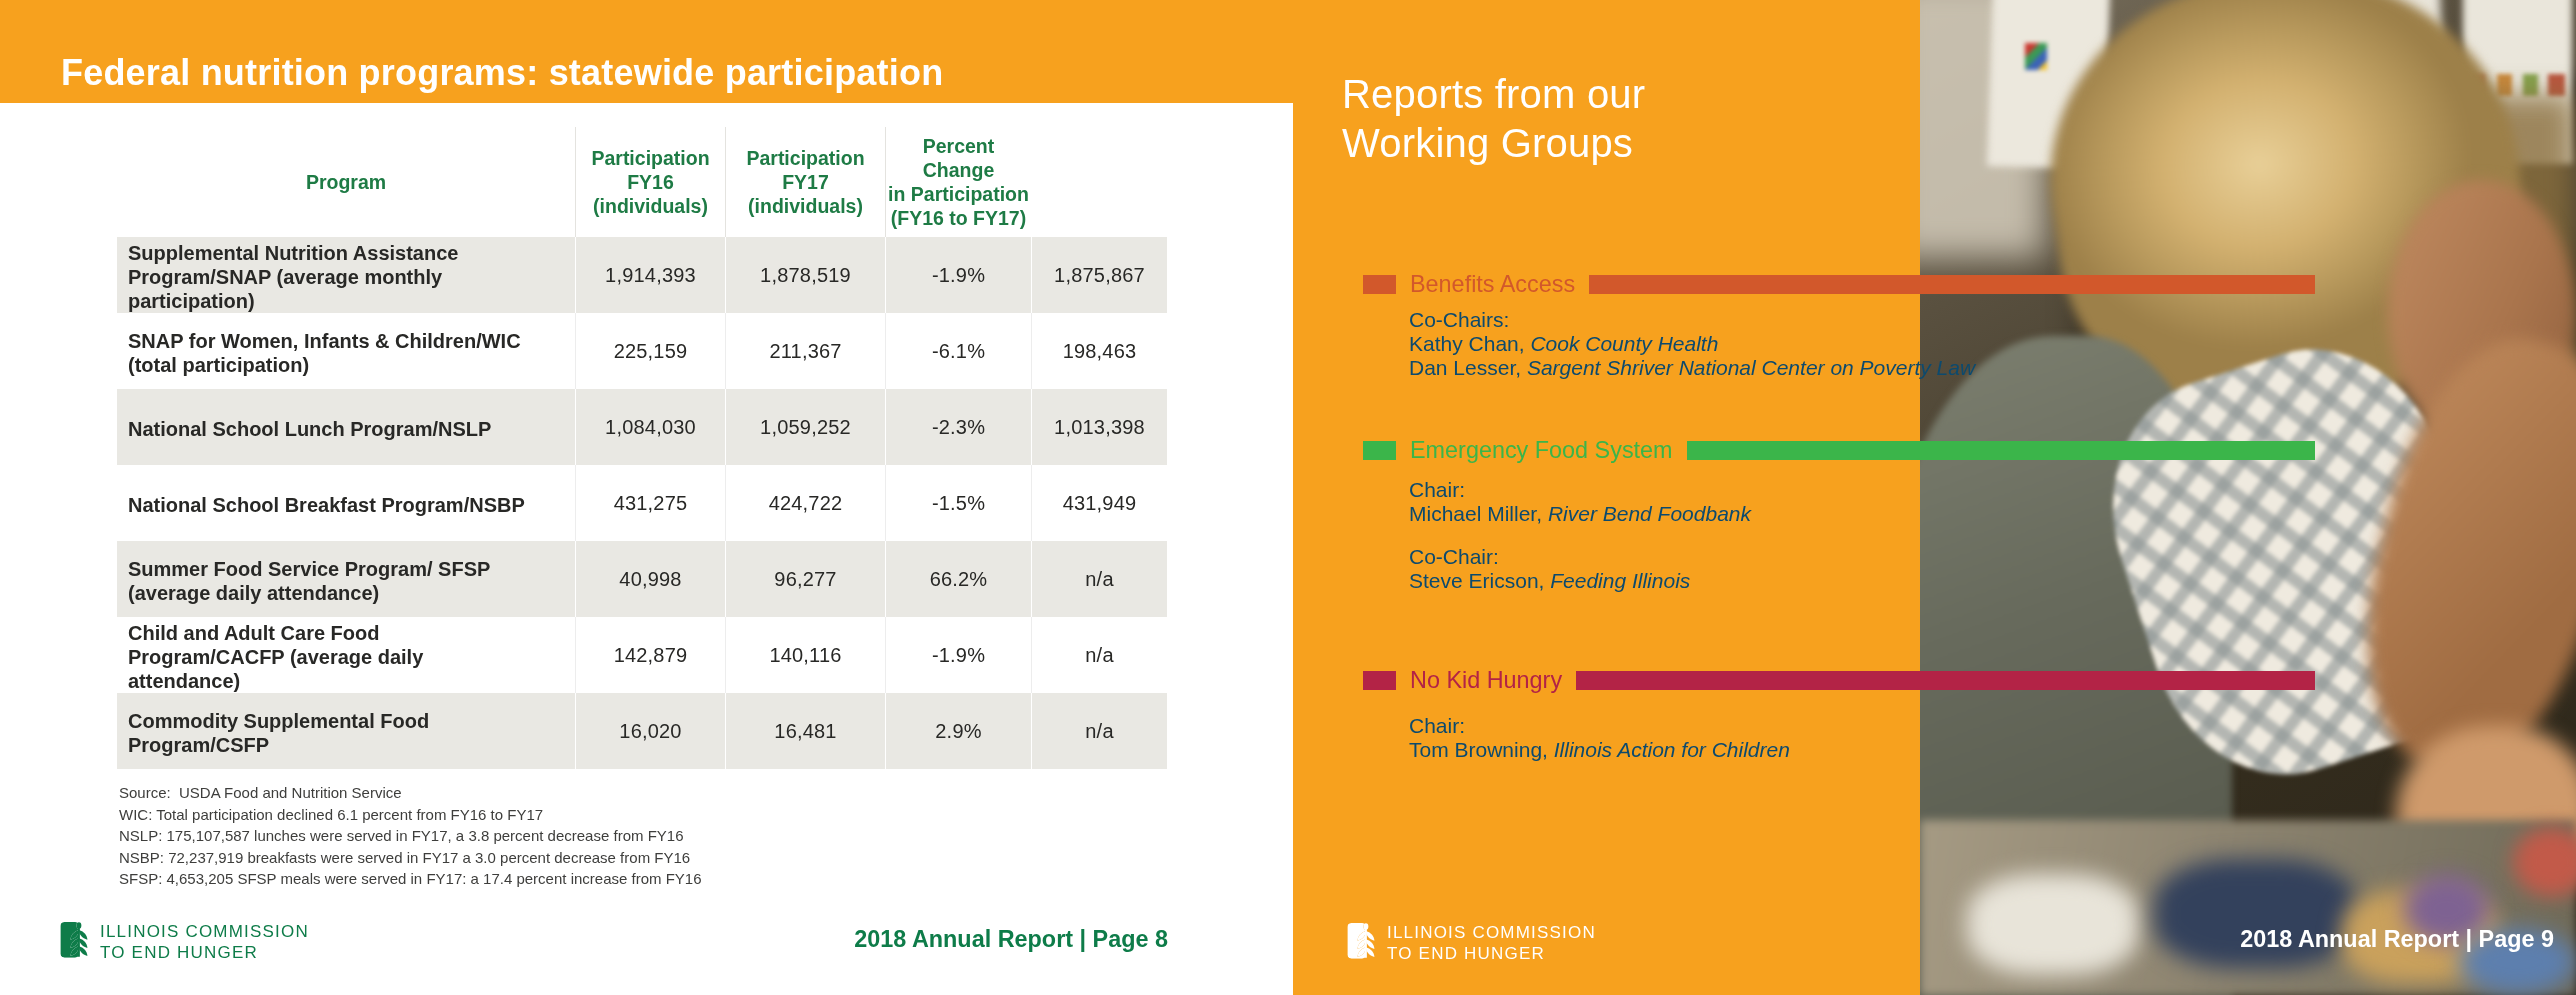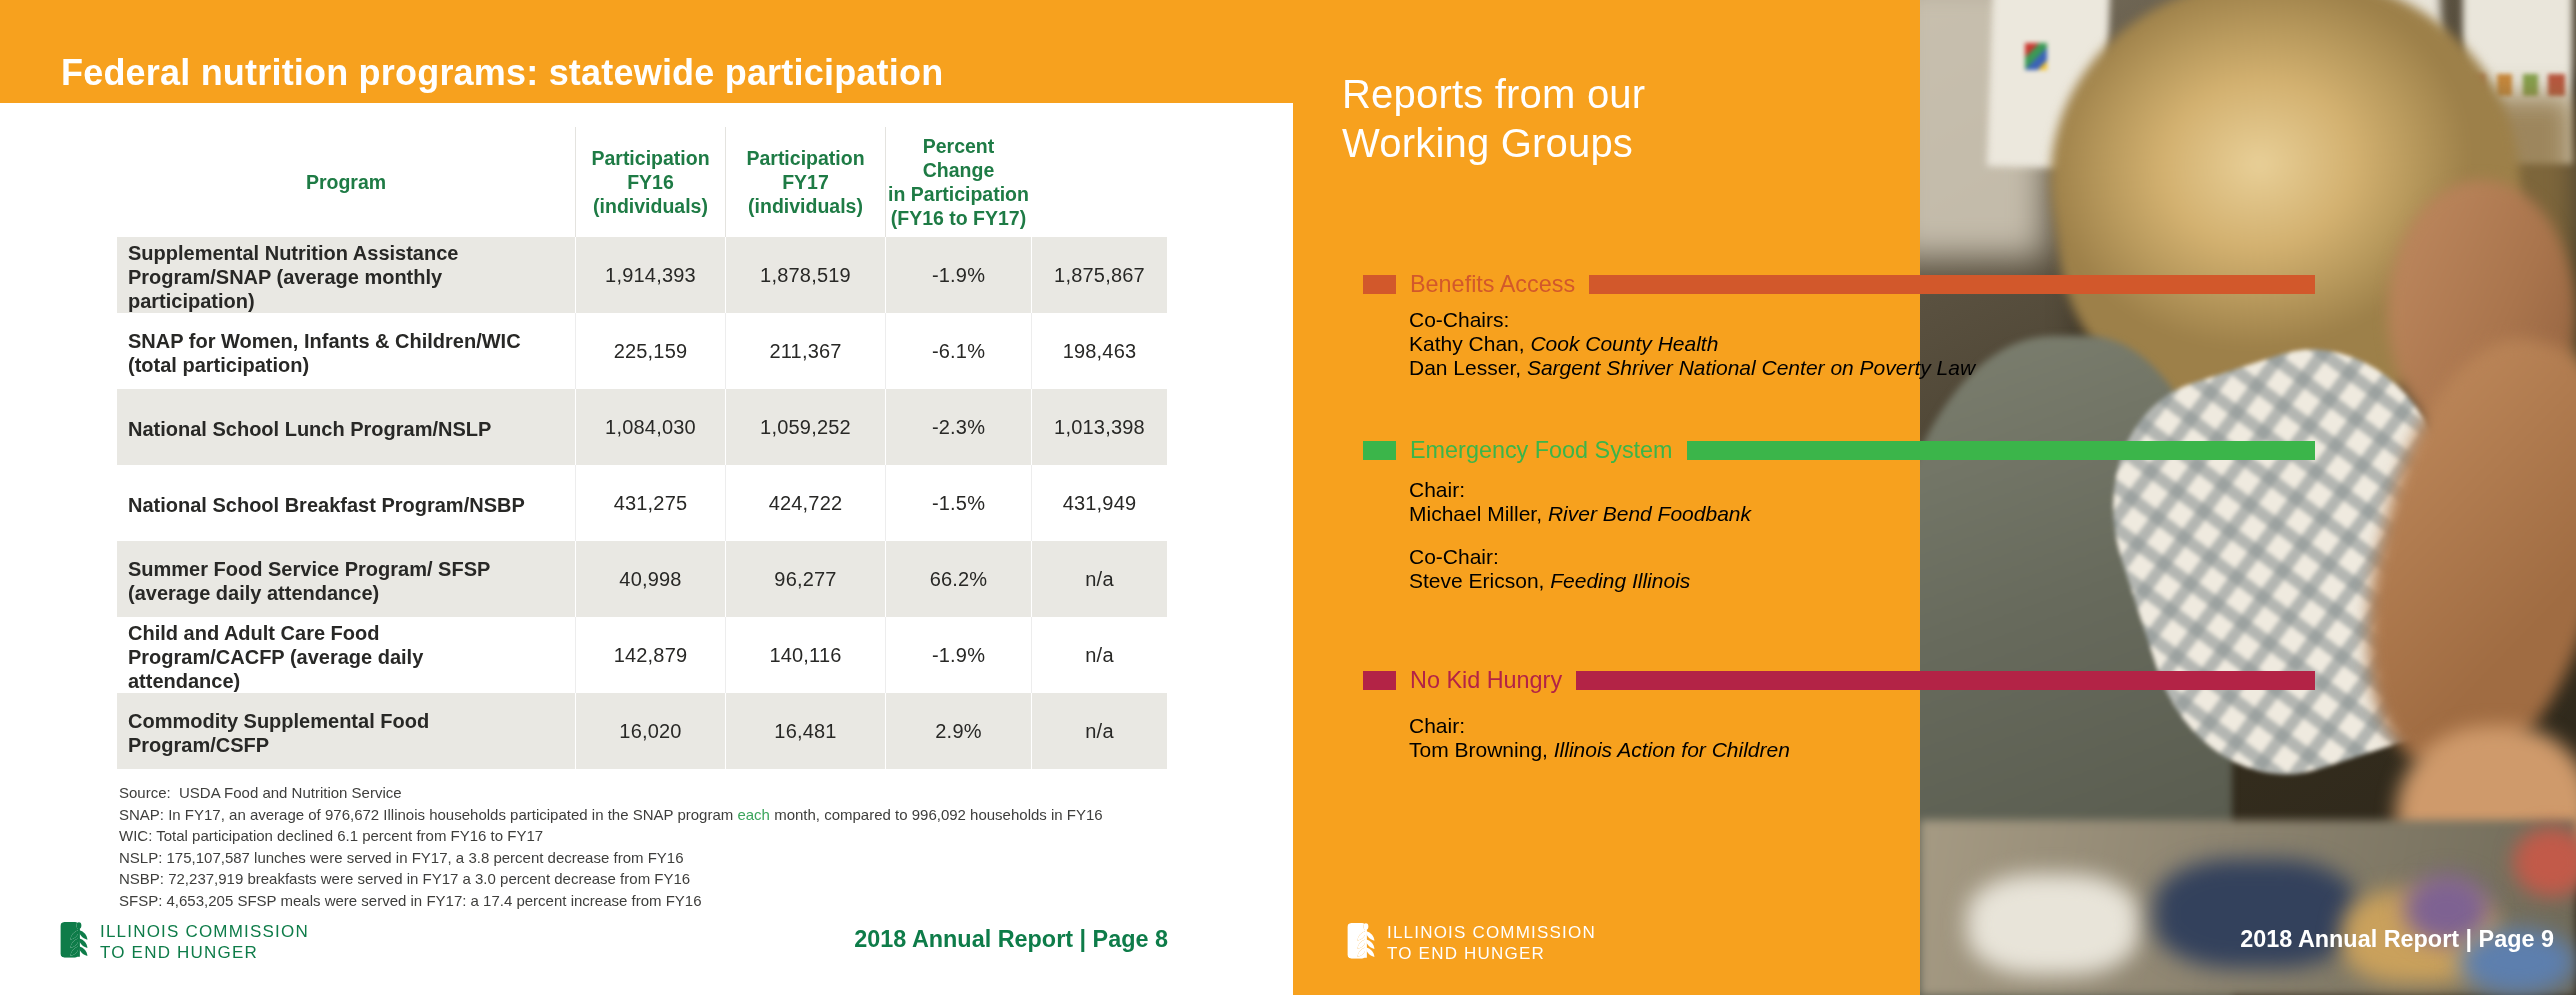--- a/index.html
+++ b/index.html
@@ -40,21 +40,21 @@
 
   
   .right-page{position:absolute;left:1293px;top:0;width:1283px;height:995px;background:var(--c-orange,#F7A11E);}
   .rp-title{position:absolute;left:49px;top:70px;margin:0;color:#fff;font-size:40px;line-height:49px;
             font-weight:400;white-space:pre-line;letter-spacing:0.2px;z-index:3;}
 
   .group-head{position:absolute;left:70px;width:952px;height:26.5px;display:flex;align-items:center;gap:14px;z-index:3;}
   .group-sq{width:33px;height:19.5px;background:var(--gc);flex:0 0 auto;}
   .group-label{font-size:23.4px;color:var(--gc);white-space:nowrap;}
   .group-bar{flex:1;height:19.5px;background:var(--gc);}
-  .members{position:absolute;left:116px;color:#000000;font-size:21px;line-height:24px;z-index:3;}
+  .members{position:absolute;left:116px;color:#0c4a6e;font-size:21px;line-height:24px;z-index:3;}
   .role-block + .role-block{margin-top:19px;}
   .members i{font-style:italic;}
 
   
   .photo{position:absolute;left:627px;top:0;width:656px;height:995px;overflow:hidden;z-index:1;
          background:linear-gradient(150deg,#7b7260 0%,#5a5140 22%,#453d2c 45%,#332c1d 70%,#2a241a 100%);}
   .photo div{position:absolute;}
   .ph-light-left{left:-31px;top:-23.4px;width:156px;height:281px;background:#d5cdbc;filter:blur(17px);opacity:.85;}
   .ph-shelf-dark{left:109px;top:78px;width:562px;height:70px;background:#1f1a12;filter:blur(11px);opacity:.7;}
   .ph-shelf-dark2{left:156px;top:258px;width:531px;height:94px;background:#241e14;filter:blur(14px);opacity:.55;}
@@ -158,21 +158,20 @@
       <div class="cell program">Commodity Supplemental Food Program/CSFP</div>
       <div class="cell num">16,020</div>
       <div class="cell num">16,481</div>
       <div class="cell num">2.9%</div>
       <div class="cell num">n/a</div>
     </div>
   </div>
 
   <div class="footnotes">
     <div>Source: &nbsp;USDA Food and Nutrition Service</div>
-    <div><span>SNAP: In FY17, an average of 976,672 Illinois households participated in the SNAP program </span><span class="green-word">each</span><span> month, compared to 996,092 households in FY16</span></div>
     <div>WIC: Total participation declined 6.1 percent from FY16 to FY17</div>
     <div>NSLP: 175,107,587 lunches were served in FY17, a 3.8 percent decrease from FY16</div>
     <div>NSBP: 72,237,919 breakfasts were served in FY17 a 3.0 percent decrease from FY16</div>
     <div>SFSP: 4,653,205 SFSP meals were served in FY17: a 17.4 percent increase from FY16</div>
   </div>
 
   <div class="logo logo-green">
     <svg class="logo-icon" viewBox="0 0 46 58">
       <defs>
         <g id="wheatA">

